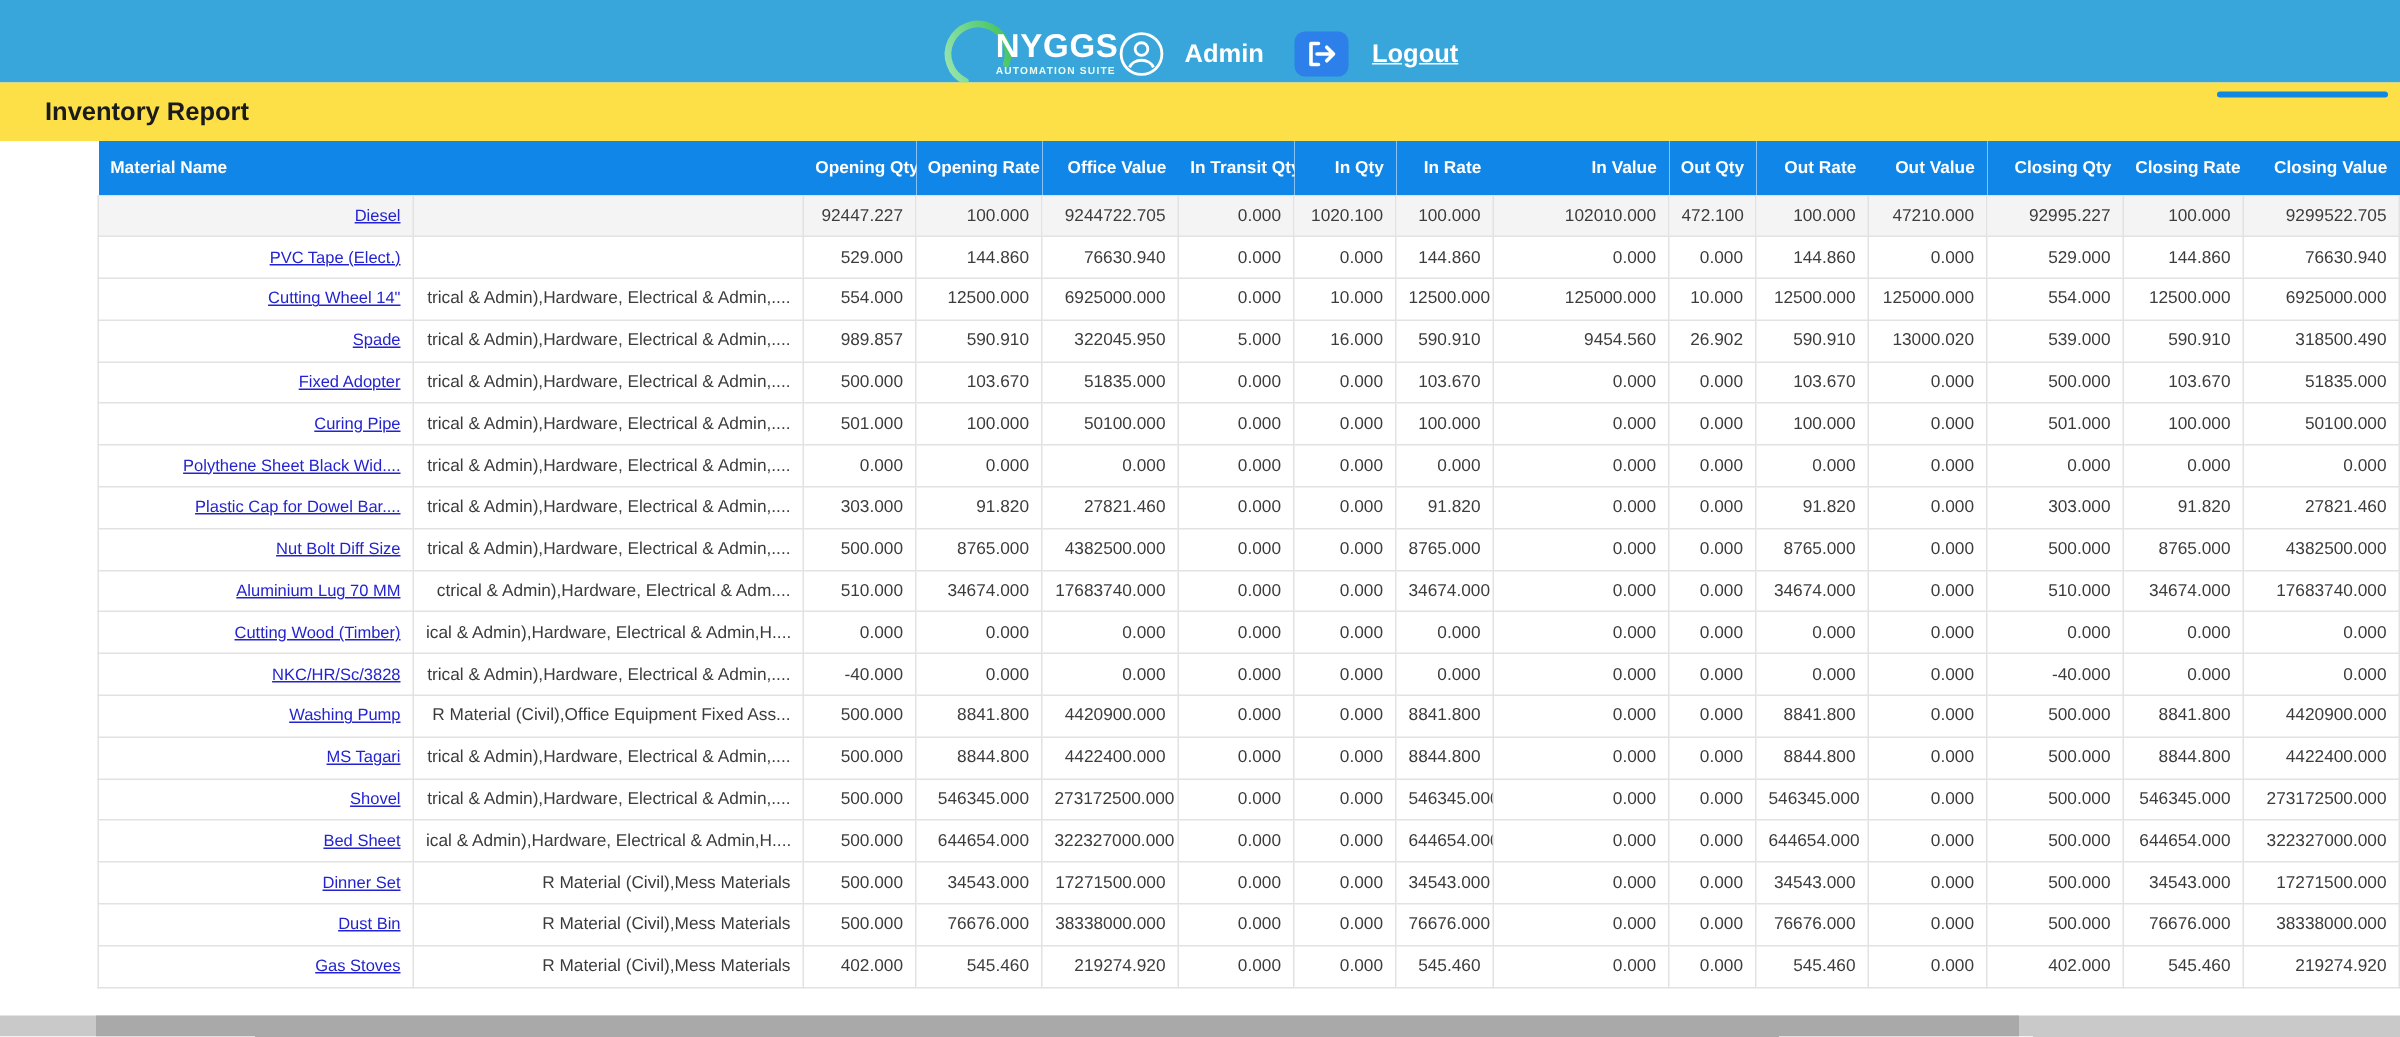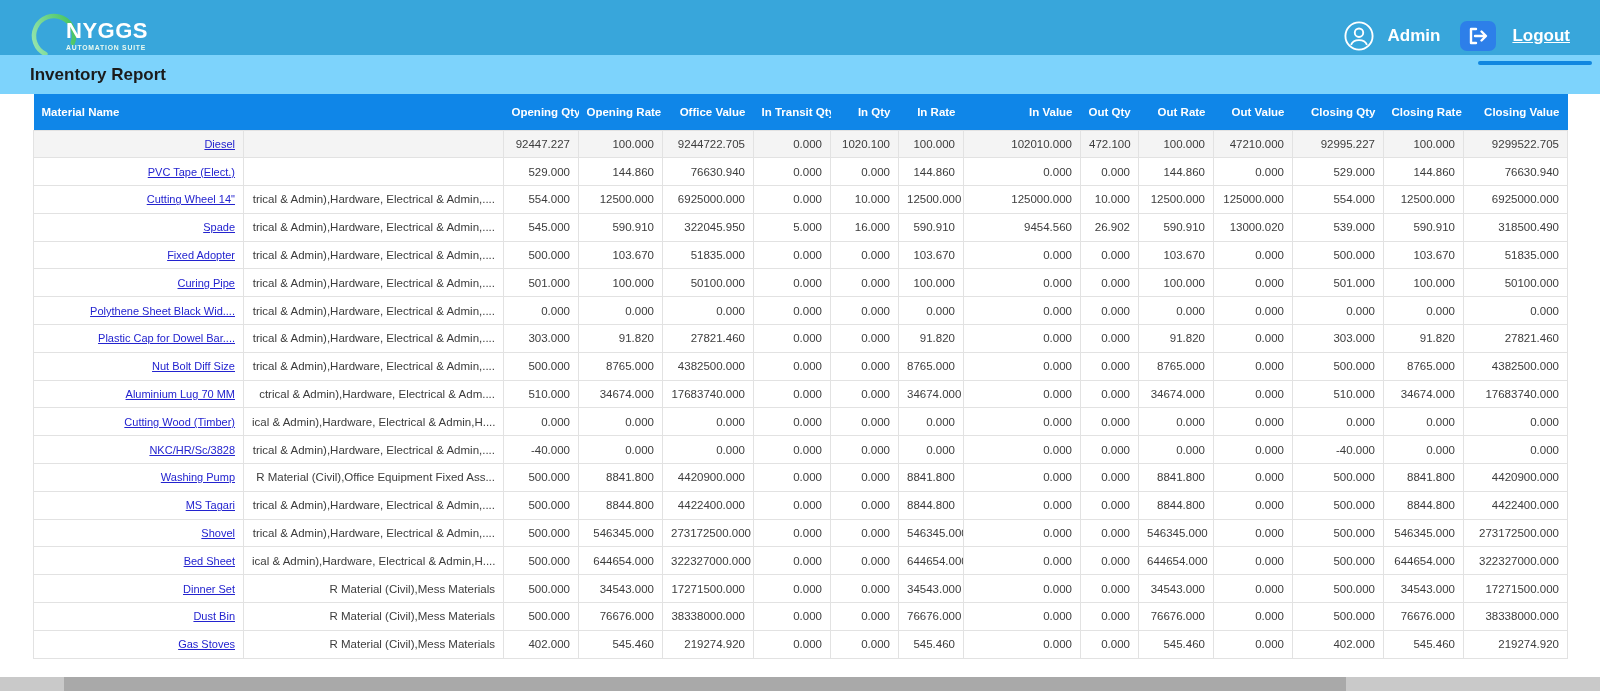--- a/index.html
+++ b/index.html
@@ -7,56 +7,56 @@
   body {
     width:1600px; height:691px; overflow:hidden;
     background:#ffffff;
     font-family:"Liberation Sans", sans-serif;
     position:relative;
   }
 
   
   .topbar {
     height:55px; background:var(--topbar,#38a6db);
-    display:flex; align-items:center; justify-content:space-between;
+    display:flex; align-items:center; justify-content:center;
     padding:16px 30px 0 28px;
   }
   .brand { display:flex; align-items:center; height:55px; position:relative; }
   .logo-arc { width:52px; height:50px; flex:0 0 auto; }
   .brand-text { margin-left:-14px; display:flex; flex-direction:column; line-height:1; }
   .brand-name { color:#fff; font-size:22px; font-weight:bold; letter-spacing:0.5px; }
   .brand-tagline { color:#eafaf0; font-size:6.8px; font-weight:bold; letter-spacing:0.8px; margin-top:3px; }
 
   .topbar-right { display:flex; align-items:center; }
   .user-icon { width:30px; height:30px; }
   .admin-label { color:#fff; font-size:17px; font-weight:bold; margin:0 20px 0 14px; }
   .logout-btn {
     width:36px; height:30px; border-radius:7px;
     background:var(--logout-btn,#2d7fe9);
     display:flex; align-items:center; justify-content:center;
     border:none; cursor:pointer; padding:0;
   }
   .logout-label { color:#fff; font-size:17px; font-weight:bold; margin-left:16px;text-decoration:underline; }
 
   
-  .title-strip { height:39px; position:relative; background:#7dd3fc; }
+  .title-strip { height:39px; position:relative; background:#fde047; }
   .page-title {
     position:absolute; left:30px; top:50%; transform:translateY(-50%);
     font-size:17px; font-weight:bold; color:#1b1b1b;
   }
   .top-scroll-thumb {
     position:absolute; right:8px; top:6px;
     width:114px; height:4px; border-radius:2px;
     background:var(--scroll-thumb,#1187e0);
   }
 
   
   .table-wrap { height:583px; overflow:hidden; padding:0 33px; }
   table.report {
-    border-collapse:collapse; table-layout:fixed; width:1534px;
+    border-collapse:collapse; table-layout:fixed; width:1534px;margin-left:32px;
   }
   table.report thead th {
     background:var(--thead,#0f86e8); color:#fff;
     font-size:11.5px; font-weight:bold;
     height:36px; padding:0 8px;
     text-align:right; white-space:nowrap; overflow:hidden;
   }
   table.report thead th.left { text-align:left; }
   table.report tbody td {
     border:1px solid #e2e2e2;
@@ -208,21 +208,21 @@
           <td>10.000</td>
           <td>12500.000</td>
           <td>125000.000</td>
           <td>554.000</td>
           <td>12500.000</td>
           <td>6925000.000</td>
         </tr>
         <tr>
           <td class="material"><a href="#">Spade</a></td>
           <td class="category">trical &amp; Admin),Hardware, Electrical &amp; Admin,....</td>
-          <td>545.000</td>
+          <td>989.857</td>
           <td>590.910</td>
           <td>322045.950</td>
           <td>5.000</td>
           <td>16.000</td>
           <td>590.910</td>
           <td>9454.560</td>
           <td>26.902</td>
           <td>590.910</td>
           <td>13000.020</td>
           <td>539.000</td>

